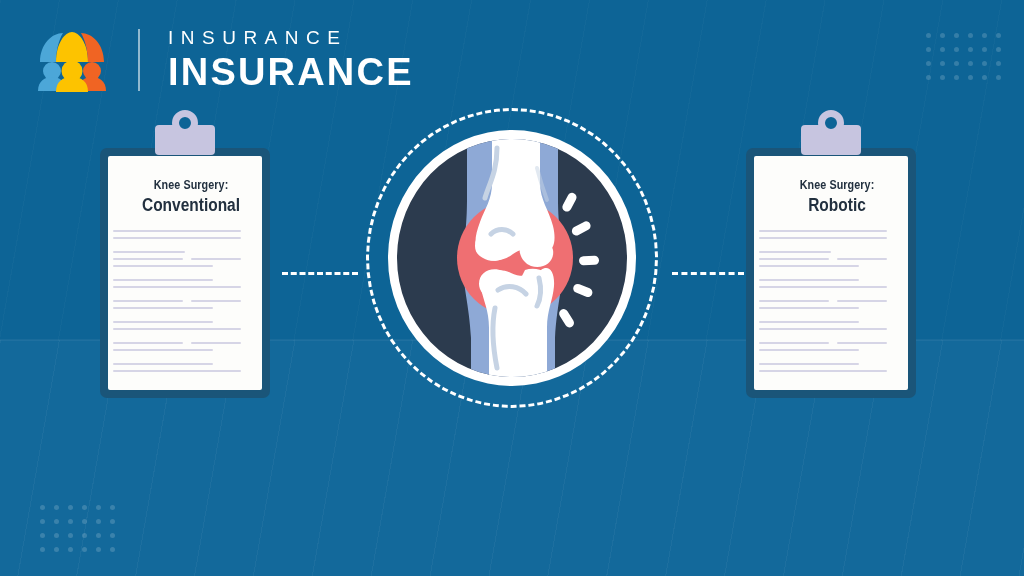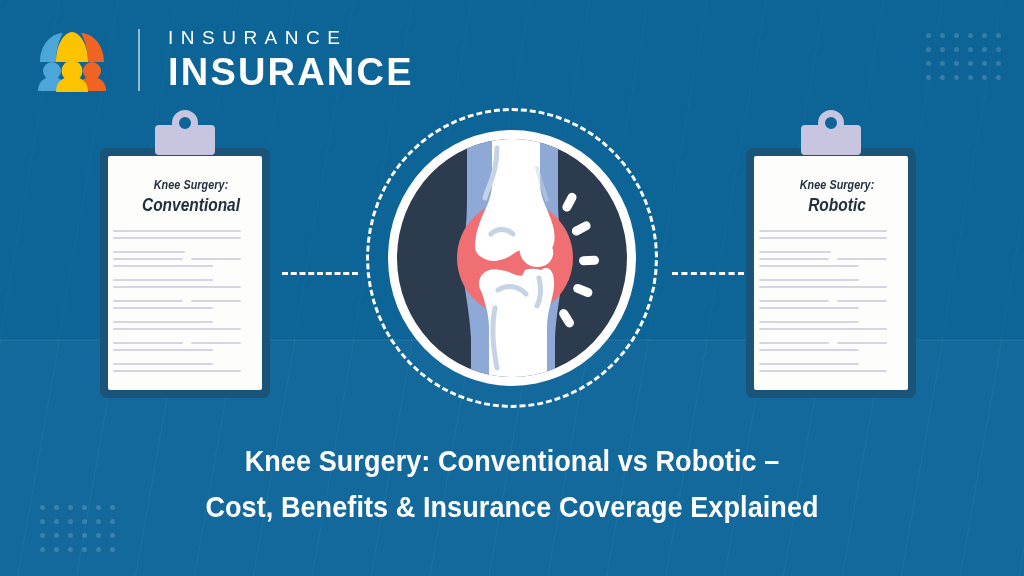--- a/index.html
+++ b/index.html
@@ -113,21 +113,20 @@
     line-height: 1.05;
     margin-top: 6px;
     font-family: "Liberation Sans", sans-serif;
   }
 
   
   .clipboard {
     position: absolute;
     width: 182px;
     height: 250px;
-    font-style: italic;
   }
   #clipboard-left  { left: 100px; top: 148px; }
   #clipboard-right { left: 746px; top: 148px; }
 
   .cb-back {
     position: absolute;
     left: 0; top: 0;
     width: 170px; height: 250px;
     background: #1a5579;
     border-radius: 7px;
@@ -461,18 +460,14 @@
           <div class="ln" style="width:70px"></div>
           <div class="ln" style="width:50px"></div>
         </div>
       <div class="ln" style="width:100px"></div>
       <div class="gap"></div>
       <div class="ln" style="width:100px"></div>
       <div class="ln" style="width:128px"></div>
     </div>
   </div>
 
-  <div id="page-title">
-    <span class="tl">Knee Surgery: Conventional vs Robotic –</span>
-    <span class="tl">Cost, Benefits &amp; Insurance Coverage Explained</span>
-  </div>
 
 </div>
 
 </body></html>

